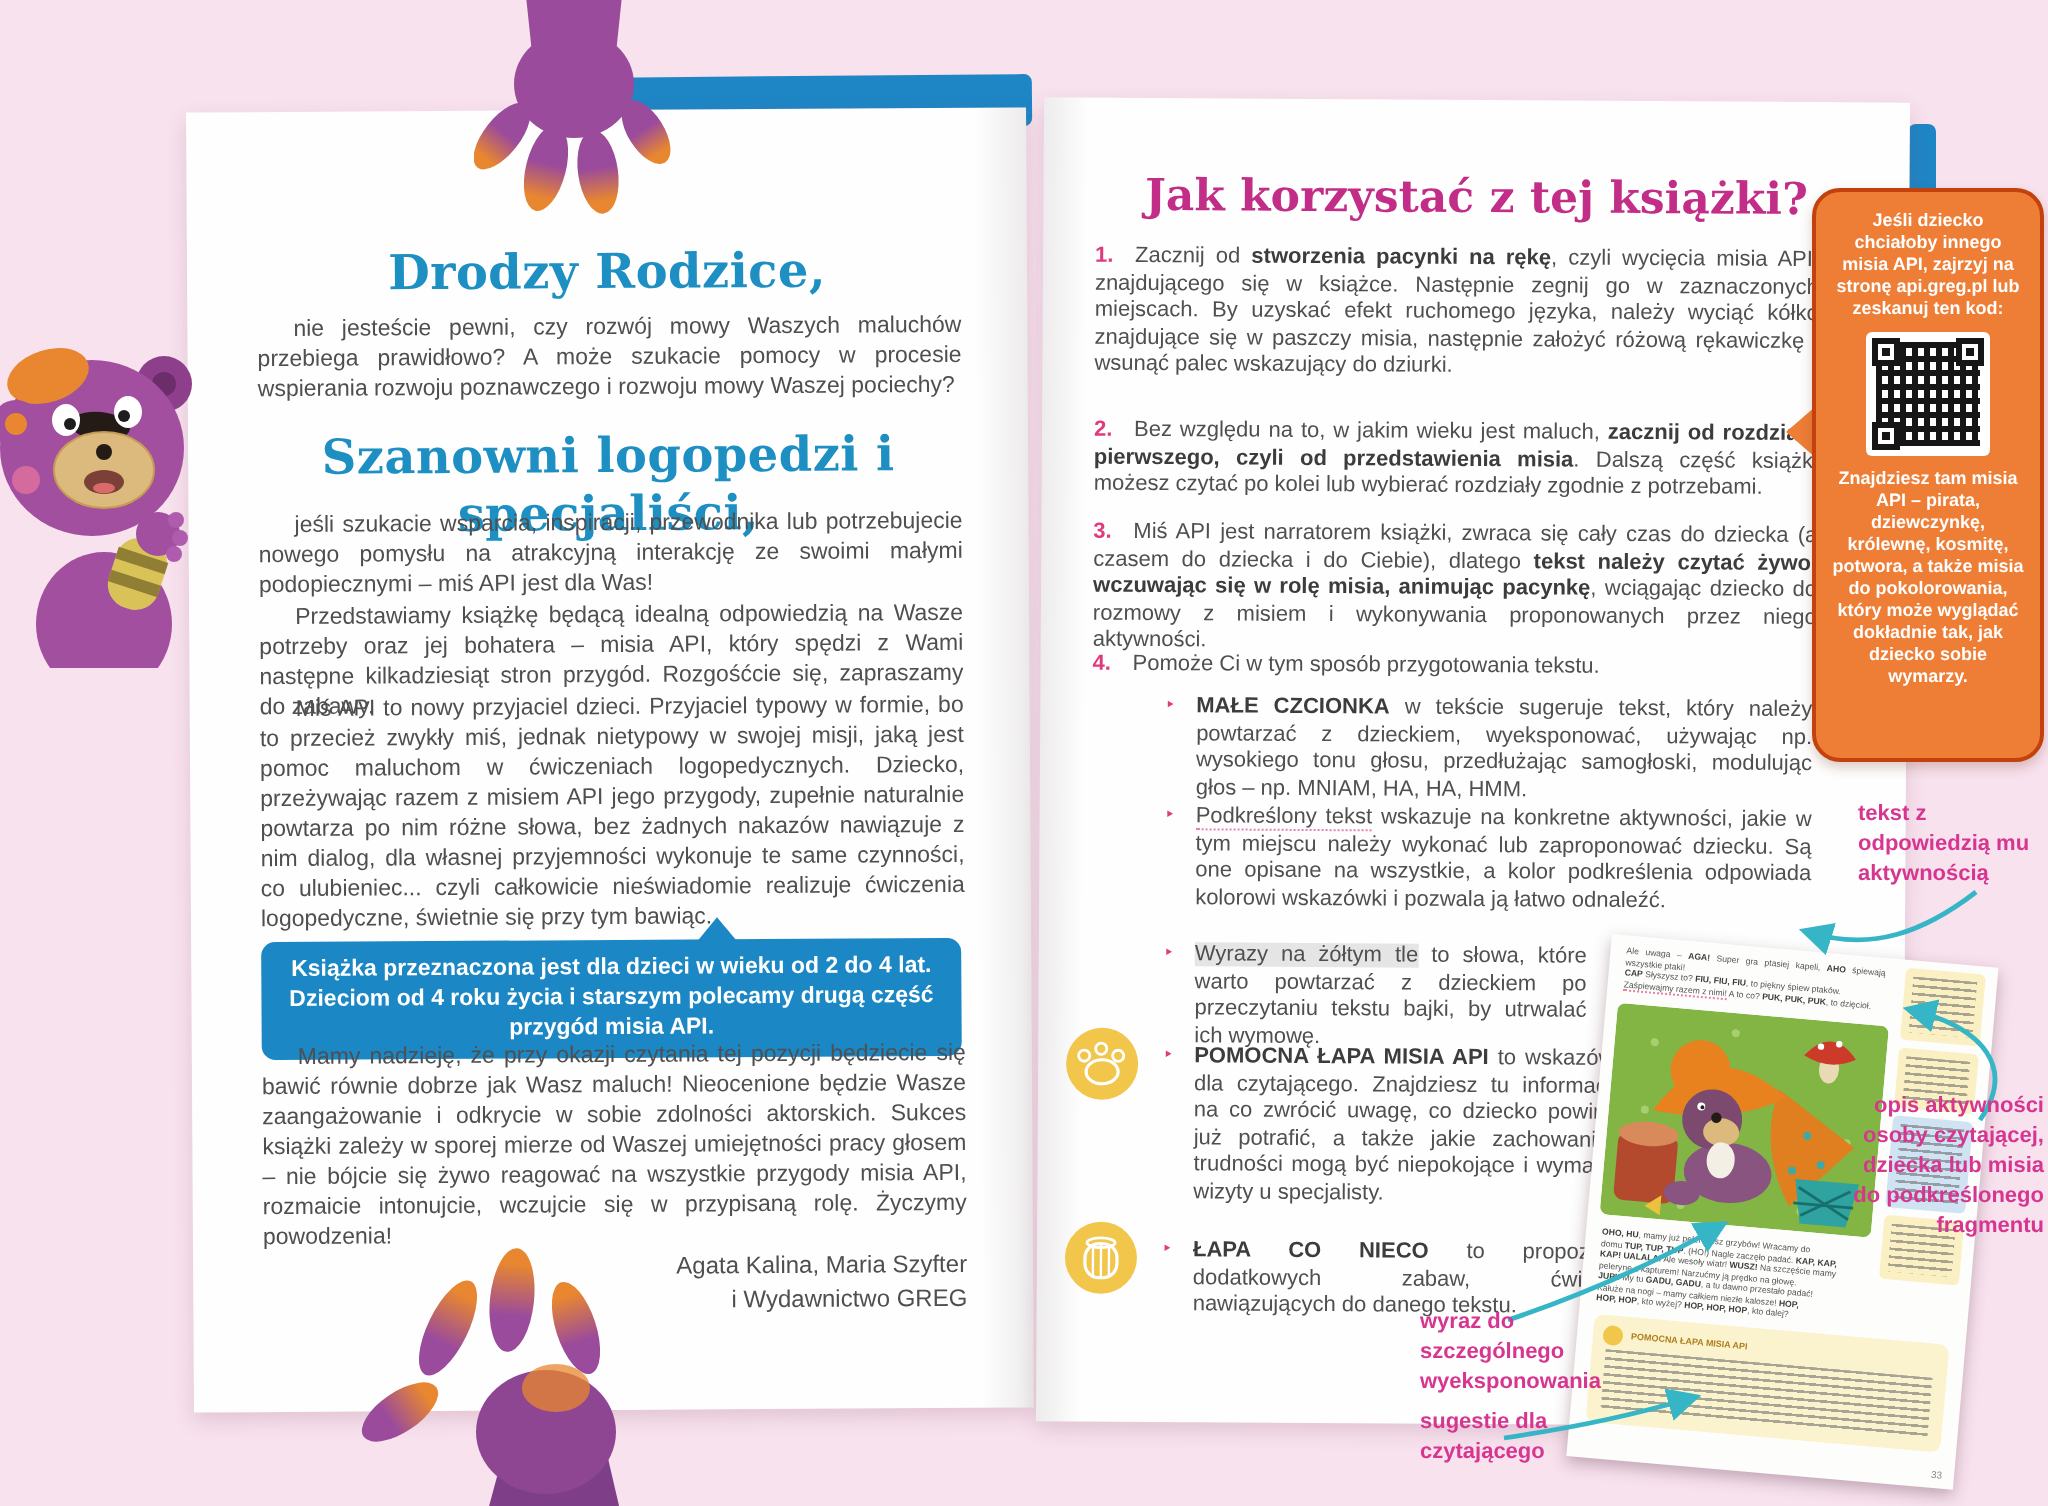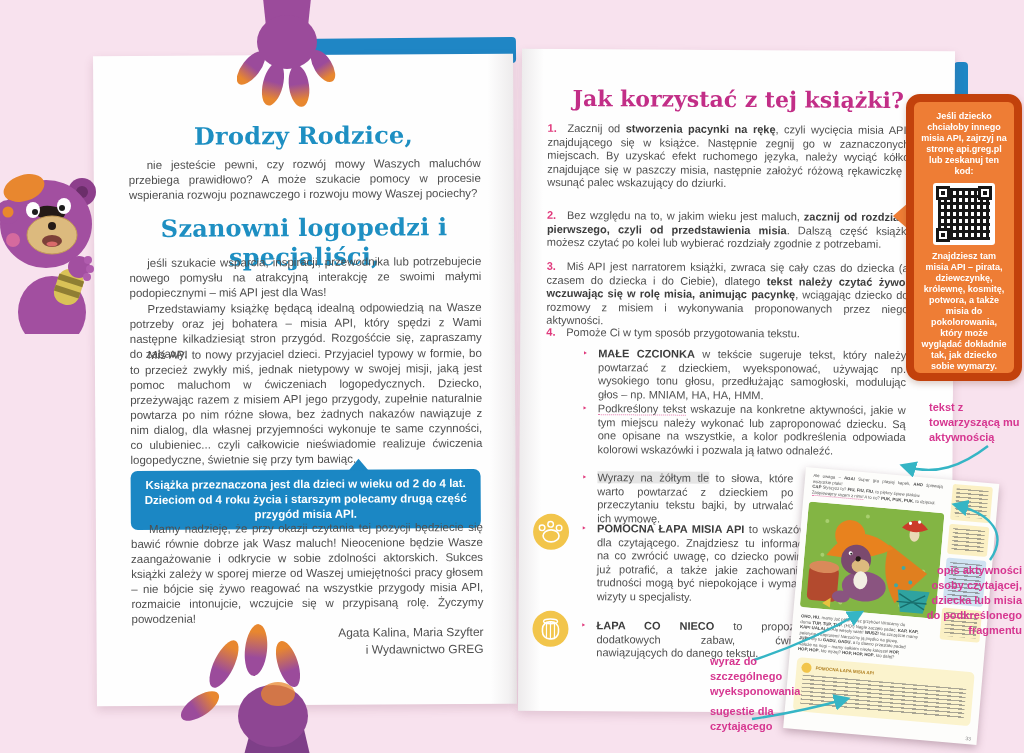--- a/index.html
+++ b/index.html
@@ -40,21 +40,21 @@
   .bullet{position:absolute;left:63px;color:#4f4f4f;font-size:11px;line-height:13.5px;
     text-align:justify;padding-left:15px;}
   .bullet .tri{position:absolute;left:0;top:0;color:#e0397c;font-size:11px;}
   .b{font-weight:bold;color:#3c3c3c;}
   .u{border-bottom:1.5px dotted #e77fb1;}
   .hl{background:#e5e5e5;}
   .ycircle{position:absolute;width:36px;height:36px;border-radius:50%;background:#f2c54b;}
 
   
   .orange-box{position:absolute;left:906px;top:94px;width:116px;height:287px;
-    background:#ee7d35;border:8px solid #c2410c;border-radius:14px;box-sizing:border-box;
+    background:#ee7d35;border:2px solid #c2410c;border-radius:14px;box-sizing:border-box;
     color:#fff;font-weight:bold;font-size:9px;line-height:11px;text-align:center;
     padding:9px 7px;z-index:25;box-shadow:0 3px 6px rgba(120,60,30,.25);}
   .orange-tail{position:absolute;left:893px;top:203px;width:0;height:0;z-index:24;
     border-top:13px solid transparent;border-bottom:13px solid transparent;
     border-right:15px solid #ee7d35;}
   .qr{position:relative;width:62px;height:62px;background:#fff;margin:6px auto;border-radius:3px;}
   .qr .noise{position:absolute;left:5px;top:5px;right:5px;bottom:5px;
     background:repeating-linear-gradient(90deg,#161616 0 3px,transparent 3px 6px),
                repeating-linear-gradient(0deg,#161616 0 3px,#fff 3px 7px);}
   .finder{position:absolute;width:14px;height:14px;background:#fff;border:0;}
@@ -237,22 +237,22 @@
       </div>
     <div class="mnote" style="top:78px;height:46px;background:#cfe3f2;">
         <div class="inner stripes"></div>
       </div>
     <div class="mnote" style="top:128px;height:32px;background:#fbf0c4;">
         <div class="inner stripes"></div>
       </div>
     <div class="pagenum">33</div>
   </div>
 
-  <div class="plabel" style="left:929px;top:400px;width:95px;">tekst z towarzyszącą mu aktywnością</div>
-  <div class="plabel" style="left:926px;top:546px;width:96px;text-align:right;margin-top:17px;">opis aktywności osoby czytającej, dziecka lub misia do podkreślonego fragmentu</div>
+  <div class="plabel" style="left:929px;top:400px;width:95px;">tekst z odpowiedzią mu aktywnością</div>
+  <div class="plabel" style="left:926px;top:546px;width:96px;text-align:right;">opis aktywności osoby czytającej, dziecka lub misia do podkreślonego fragmentu</div>
   <div class="plabel" style="left:710px;top:654px;width:104px;">wyraz do szczególnego wyeksponowania</div>
   <div class="plabel" style="left:710px;top:704px;width:90px;">sugestie dla czytającego</div>
 
   <svg class="arrow-layer" width="1024" height="753">
     <defs>
       <marker id="ah" markerWidth="7" markerHeight="7" refX="5" refY="3.5" orient="auto">
         <path d="M0,0 L7,3.5 L0,7 Z" fill="#35b5c5"></path>
       </marker>
     </defs>
     <path d="M 988 446 C 962 466, 936 476, 904 466" fill="none" stroke="#35b5c5" stroke-width="2.4" marker-end="url(#ah)"></path>

